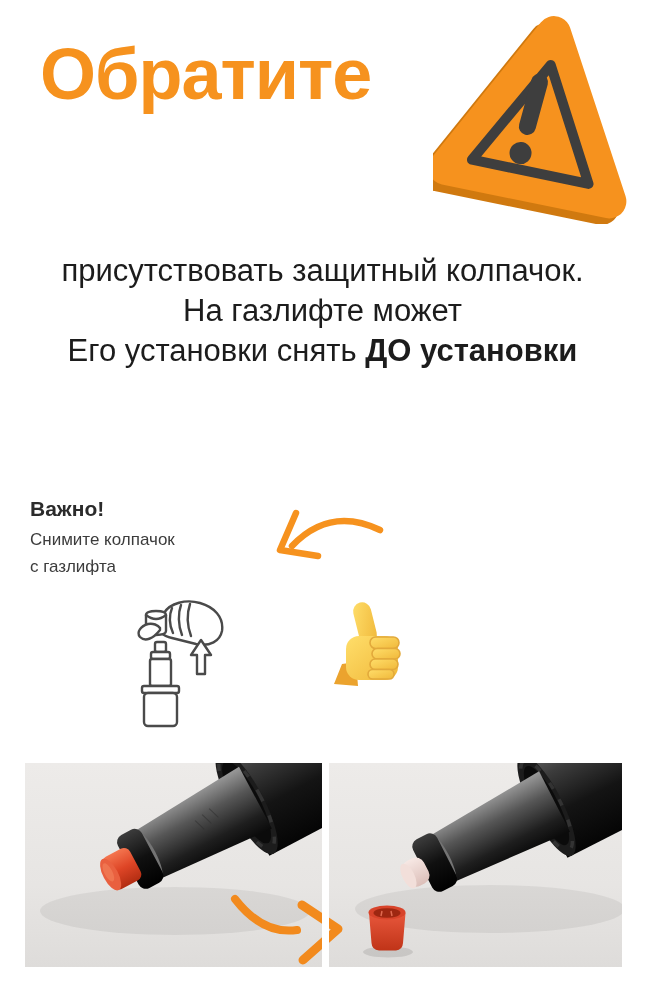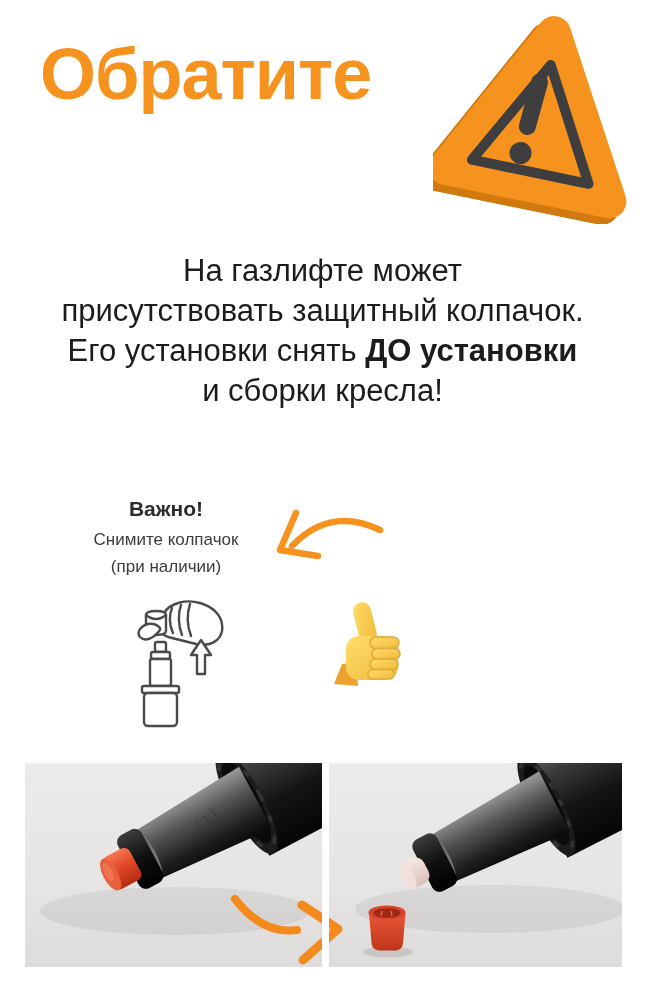--- a/index.html
+++ b/index.html
@@ -8,21 +8,21 @@
 
   .headline{position:absolute;left:40px;top:36px;font-size:72px;font-weight:bold;
             line-height:77px;letter-spacing:-1px;color:#F6921E;}
 
   .warn{position:absolute;left:433px;top:12px;}
 
   .notice{position:absolute;left:0;top:251px;width:645px;text-align:center;
           font-size:31px;line-height:40px;color:#1C1C1C;}
   .notice b{font-weight:bold;}
 
-  .important{position:absolute;left:30px;top:496px;width:272px;text-align:center;color:#3C3C3C;}
+  .important{position:absolute;left:30px;top:496px;width:272px;color:#3C3C3C;}
   .imp-title{font-size:21px;font-weight:bold;color:#2B2B2B;line-height:26px;margin-bottom:5px;}
   .imp-line{font-size:17px;line-height:26.5px;}
 
   .hand{position:absolute;left:100px;top:600px;}
 
   .swoosh{position:absolute;left:268px;top:500px;}
 
   .hint{position:absolute;left:300px;top:520px;width:292px;text-align:right;
         font-size:31px;line-height:45px;color:#1C1C1C;}
 
@@ -43,30 +43,29 @@
     <g transform="rotate(4 102 106)">
       <path d="M115 20 L16 162 L182 184 Z" fill="#D0790F" stroke="#D0790F" stroke-width="34" stroke-linejoin="round" transform="translate(-7,7)"></path>
       <path d="M115 20 L16 162 L182 184 Z" fill="#F6921E" stroke="#F6921E" stroke-width="34" stroke-linejoin="round"></path>
       <path d="M114 52 L42 152 L160 168 Z" fill="none" stroke="#3E3E3E" stroke-width="10" stroke-linejoin="round"></path>
       <line x1="104" y1="70" x2="95" y2="115" stroke="#3E3E3E" stroke-width="17" stroke-linecap="round"></line>
       <circle cx="90" cy="142" r="11" fill="#3E3E3E"></circle>
     </g>
   </svg>
 
   <div class="notice">
+    <div>присутствовать защитный колпачок.</div>
     <div>На газлифте может</div>
-    <div>присутствовать защитный колпачок.</div>
     <div><span>Его установки снять </span><b>ДО установки</b></div>
-    <div>и сборки кресла!</div>
   </div>
 
   <div class="important">
     <div class="imp-title">Важно!</div>
     <div class="imp-line">Снимите колпачок</div>
-    <div class="imp-line">(при наличии)</div>
+    <div class="imp-line">с газлифта</div>
   </div>
 
   <svg class="hand" width="135" height="128" viewBox="0 0 135 128">
     <g fill="#ffffff" stroke="#4A4A4A" stroke-width="2.4" stroke-linejoin="round" stroke-linecap="round">
 
       <path d="M64 13 C70 3 86 -1 100 3 C114 7 124 17 122 31 C120 41 110 47 96 44 L72 38 C63 36 58 31 58 24 C58 19 60 16 64 13 Z"></path>
 
       <path fill="none" d="M72 8 C69 15 69 25 73 33"></path>
       <path fill="none" d="M81 5 C78 13 78 25 82 35"></path>
       <path fill="none" d="M90 4 C87 13 87 25 91 36"></path>

